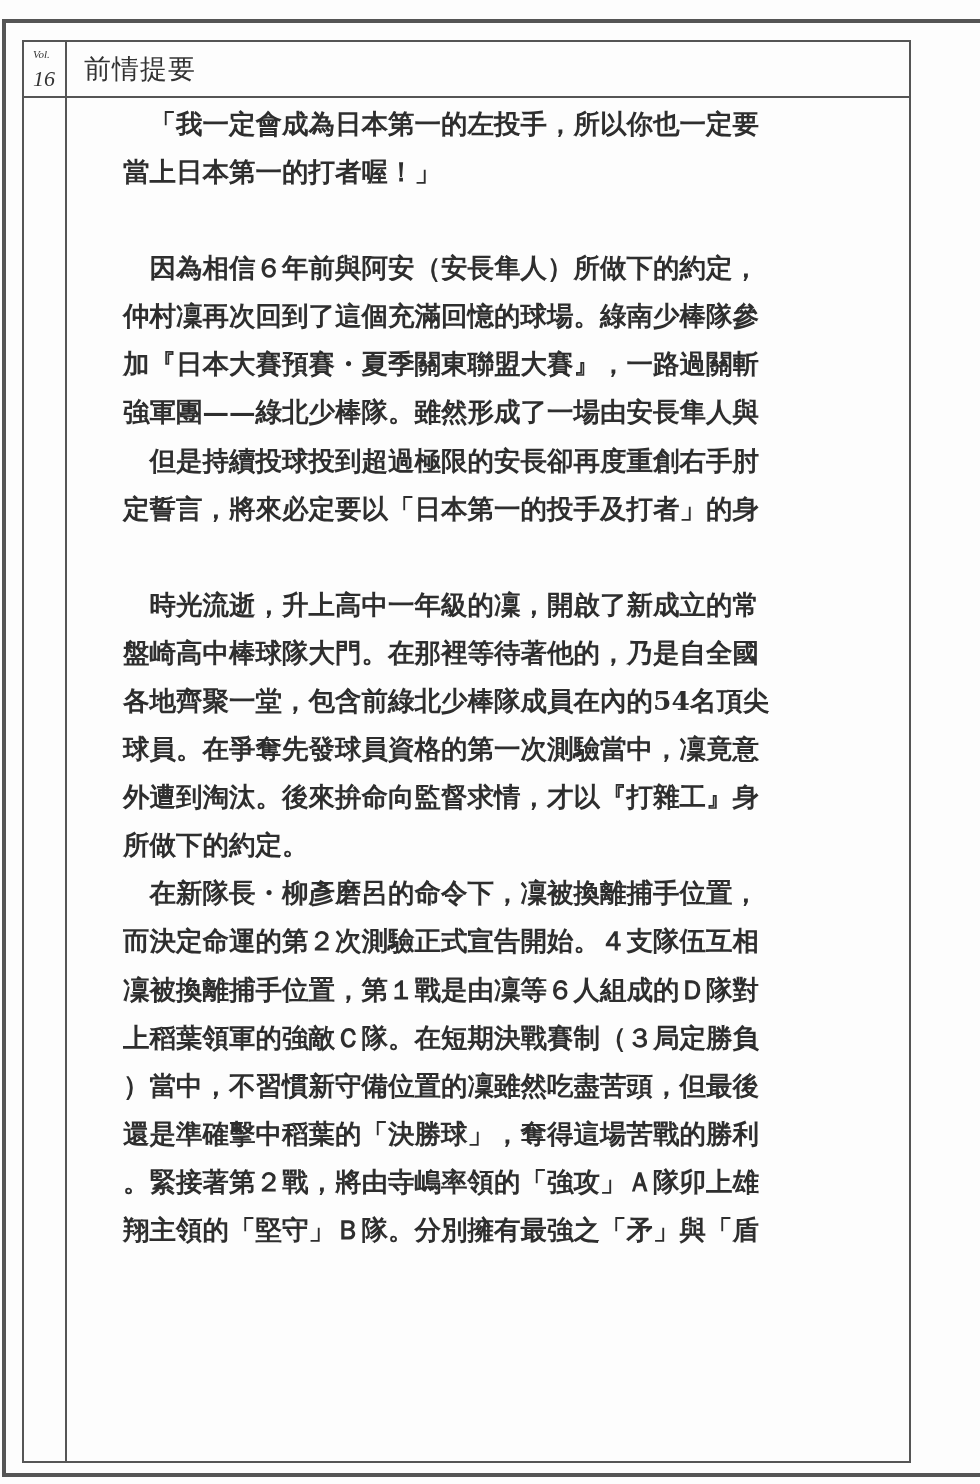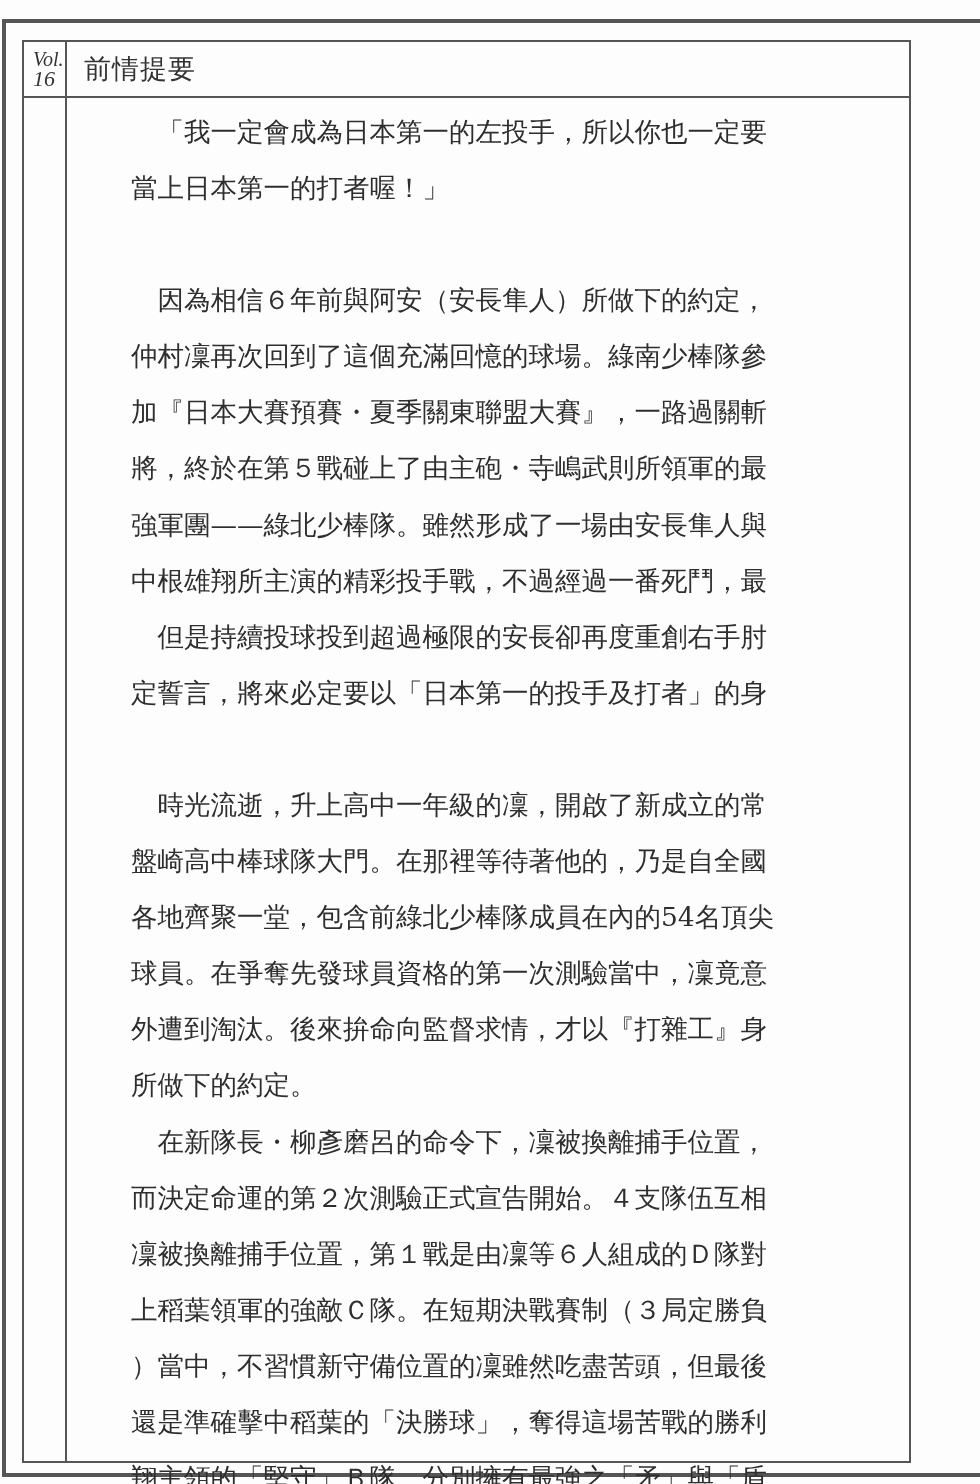--- a/index.html
+++ b/index.html
@@ -53,21 +53,21 @@
       border-right: 2px solid #555;
       box-sizing: border-box;
       font-family: "Liberation Serif", "DejaVu Serif", serif;
       font-style: italic;
       color: #333;
     }
     .vol-label {
       position: absolute;
       left: 9px;
       top: 6px;
-      font-size: 20px;
+      font-size: 11px;
     }
     .vol-number {
       position: absolute;
       left: 9px;
       top: 24px;
       font-size: 22px;
     }
     .header-title {
       position: absolute;
       left: 60px;
@@ -88,22 +88,23 @@
     .body-text {
       position: absolute;
       left: 115px;
       top: 96px;
       width: 700px;
       font-size: 26.5px;
       line-height: 40.1px;
       color: #2e2e2e;
     }
     .body-text p {
-      margin: 16px;
+      margin: 8px;
       white-space: pre;
+      font-weight: bold;
     }
     .gap {
       height: 40px;
     }
   </style>
 </head>
 <body>
 
 <div class="outer-frame"></div>
 
@@ -119,35 +120,34 @@
 </div>
 
 <div class="body-text">
   <p>　「我一定會成為日本第一的左投手，所以你也一定要</p>
   <p>當上日本第一的打者喔！」</p>
   <div class="gap"></div>
 
   <p>　因為相信６年前與阿安（安長隼人）所做下的約定，</p>
   <p>仲村凜再次回到了這個充滿回憶的球場。綠南少棒隊參</p>
   <p>加『日本大賽預賽・夏季關東聯盟大賽』，一路過關斬</p>
-  <p>將，終於在第５戰碰上了由主砲・寺嶋武則所領軍的最</p>
   <p>強軍團——綠北少棒隊。雖然形成了一場由安長隼人與</p>
-  <p>中根雄翔所主演的精彩投手戰，不過經過一番死鬥，最</p>
 
   <p>　但是持續投球投到超過極限的安長卻再度重創右手肘</p>
   <p>定誓言，將來必定要以「日本第一的投手及打者」的身</p>
   <div class="gap"></div>
 
   <p>　時光流逝，升上高中一年級的凜，開啟了新成立的常</p>
   <p>盤崎高中棒球隊大門。在那裡等待著他的，乃是自全國</p>
   <p>各地齊聚一堂，包含前綠北少棒隊成員在內的54名頂尖</p>
   <p>球員。在爭奪先發球員資格的第一次測驗當中，凜竟意</p>
   <p>外遭到淘汰。後來拚命向監督求情，才以『打雜工』身</p>
   <p>所做下的約定。</p>
 
   <p>　在新隊長・柳彥磨呂的命令下，凜被換離捕手位置，</p>
   <p>而決定命運的第２次測驗正式宣告開始。４支隊伍互相</p>
   <p>凜被換離捕手位置，第１戰是由凜等６人組成的Ｄ隊對</p>
   <p>上稻葉領軍的強敵Ｃ隊。在短期決戰賽制（３局定勝負</p>
   <p>）當中，不習慣新守備位置的凜雖然吃盡苦頭，但最後</p>
   <p>還是準確擊中稻葉的「決勝球」，奪得這場苦戰的勝利</p>
+  <p>。緊接著第２戰，將由寺嶋率領的「強攻」Ａ隊卯上雄</p>
   <p>翔主領的「堅守」Ｂ隊。分別擁有最強之「矛」與「盾</p>
 </div>
 
 </body></html>

